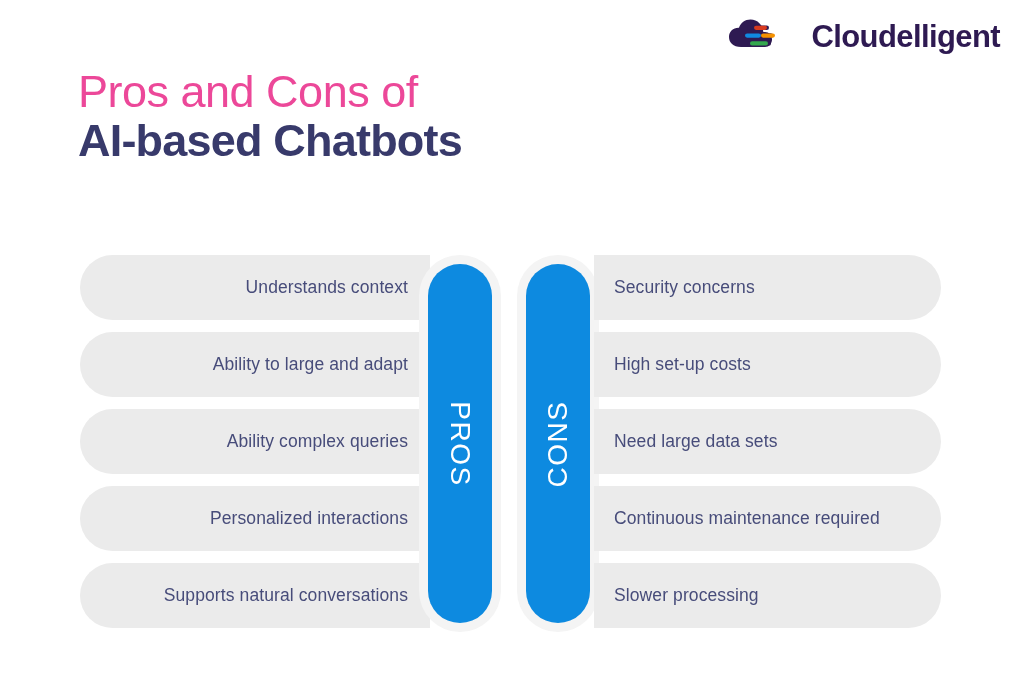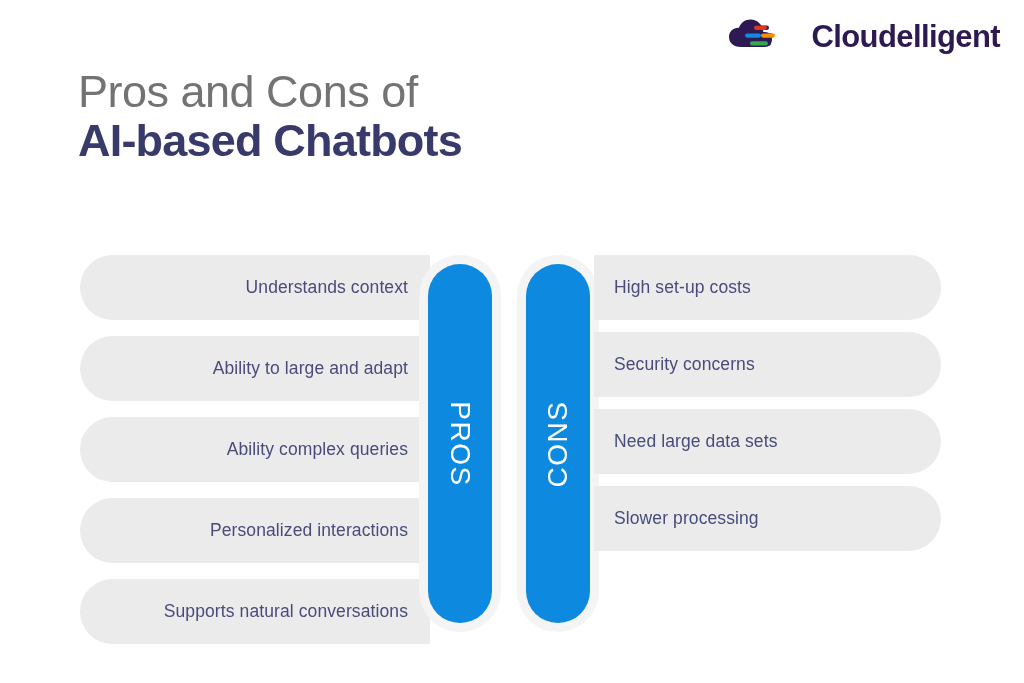--- a/index.html
+++ b/index.html
@@ -42,21 +42,21 @@
   
   .headline {
     position: absolute;
     left: 78px;
     top: 68px;
     line-height: 1.08;
   }
   .headline .line1 {
     font-size: 45px;
     font-weight: normal;
-    color: #737373;
+    color: #ec4899;
     letter-spacing: -0.5px;
     display: block;
   }
   .headline .line2 {
     font-size: 45px;
     font-weight: bold;
     color: #383a6b;
     letter-spacing: -0.8px;
     display: block;
   }
@@ -70,21 +70,21 @@
     height: 380px;
   }
 
   .col-rows {
     position: absolute;
     top: 0;
     display: flex;
     flex-direction: column;
     gap: 12px;
   }
-  .col-left  { left: 80px;  width: 350px; gap: 16px; }
+  .col-left  { left: 80px;  width: 350px; }
   .col-right { left: 594px; width: 347px; }
 
   .pill {
     height: 65px;
     background: #ebebeb;
     display: flex;
     align-items: center;
     box-sizing: border-box;
   }
   .col-left .pill {
@@ -192,26 +192,29 @@
   </div>
 
   <div class="bar-wrap cons">
     <div class="bar cons-bar">
       <span class="bar-text">CONS</span>
     </div>
   </div>
 
   <div class="col-rows col-right">
     <div class="pill">
+      <span class="pill-label">Security concerns</span>
+    </div>
+    <div class="pill">
       <span class="pill-label">High set-up costs</span>
     </div>
     <div class="pill">
-      <span class="pill-label">Security concerns</span>
-    </div>
-    <div class="pill">
       <span class="pill-label">Need large data sets</span>
     </div>
     <div class="pill">
+      <span class="pill-label">Continuous maintenance required</span>
+    </div>
+    <div class="pill">
       <span class="pill-label">Slower processing</span>
     </div>
   </div>
 
 </div>
 
 </body></html>

